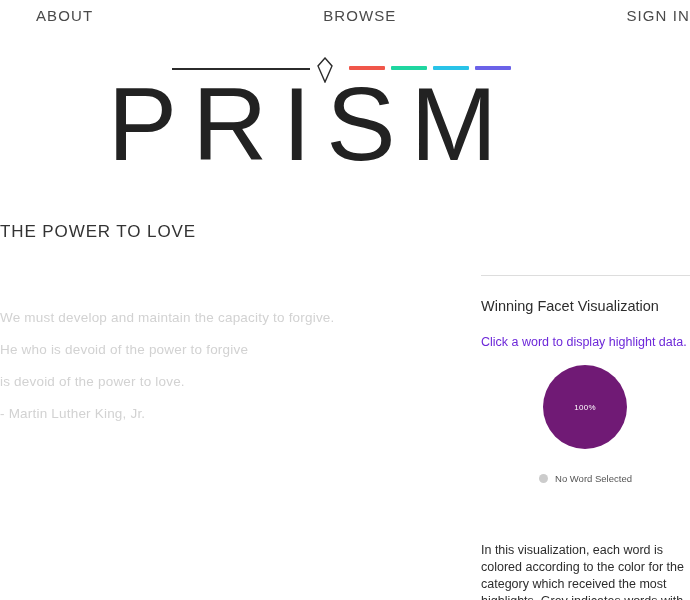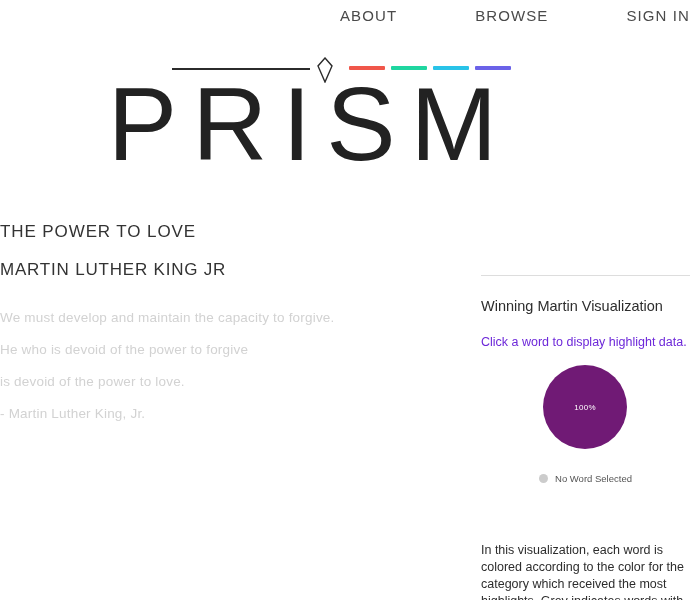--- a/index.html
+++ b/index.html
@@ -18,21 +18,21 @@
     background: #fff;
   }
 
   
   .navbar {
     position: absolute;
     top: 0; left: 0;
     width: 690px;
     height: 30px;
     display: flex;
-    justify-content: flex-end;
+    justify-content: space-between;
     align-items: center;
     gap: 78px;
     padding-left: 36px;
   }
   .nav-link {
     font-size: 15px;
     letter-spacing: 1.1px;
     color: #4a4a4a;
     font-weight: 400;
     text-decoration: none;
@@ -203,32 +203,31 @@
     <div class="logo-bars">
       <span id="bar0" style="background: rgb(240, 86, 74);"></span>
         <span id="bar1" style="background: rgb(31, 214, 160);"></span>
         <span id="bar2" style="background: rgb(41, 195, 232);"></span>
         <span id="bar3" style="background: rgb(107, 98, 232);"></span>
     </div>
     <div class="logo-word">PRISM</div>
   </div>
 
   <div class="poem-title">THE POWER TO LOVE</div>
-  <div class="poem-author">MARTIN LUTHER KING JR</div>
 
   <div class="poem-body">
     <div class="poem-line">We must develop and maintain the capacity to forgive.</div>
     <div class="poem-line">He who is devoid of the power to forgive</div>
     <div class="poem-line">is devoid of the power to love.</div>
     <div class="poem-line">- Martin Luther King, Jr.</div>
   </div>
 
   <div class="panel">
     <div class="panel-divider"></div>
-    <div class="panel-heading">Winning Martin Visualization</div>
+    <div class="panel-heading">Winning Facet Visualization</div>
     <div class="panel-sub">Click a word to display highlight data.</div>
 
     <div class="donut-wrap">
       <div class="donut" style="background: #701a75;">
         <span class="donut-label">100%</span>
       </div>
     </div>
 
     <div class="legend">
       <span class="legend-dot" style="background: rgb(204, 204, 204);"></span>

